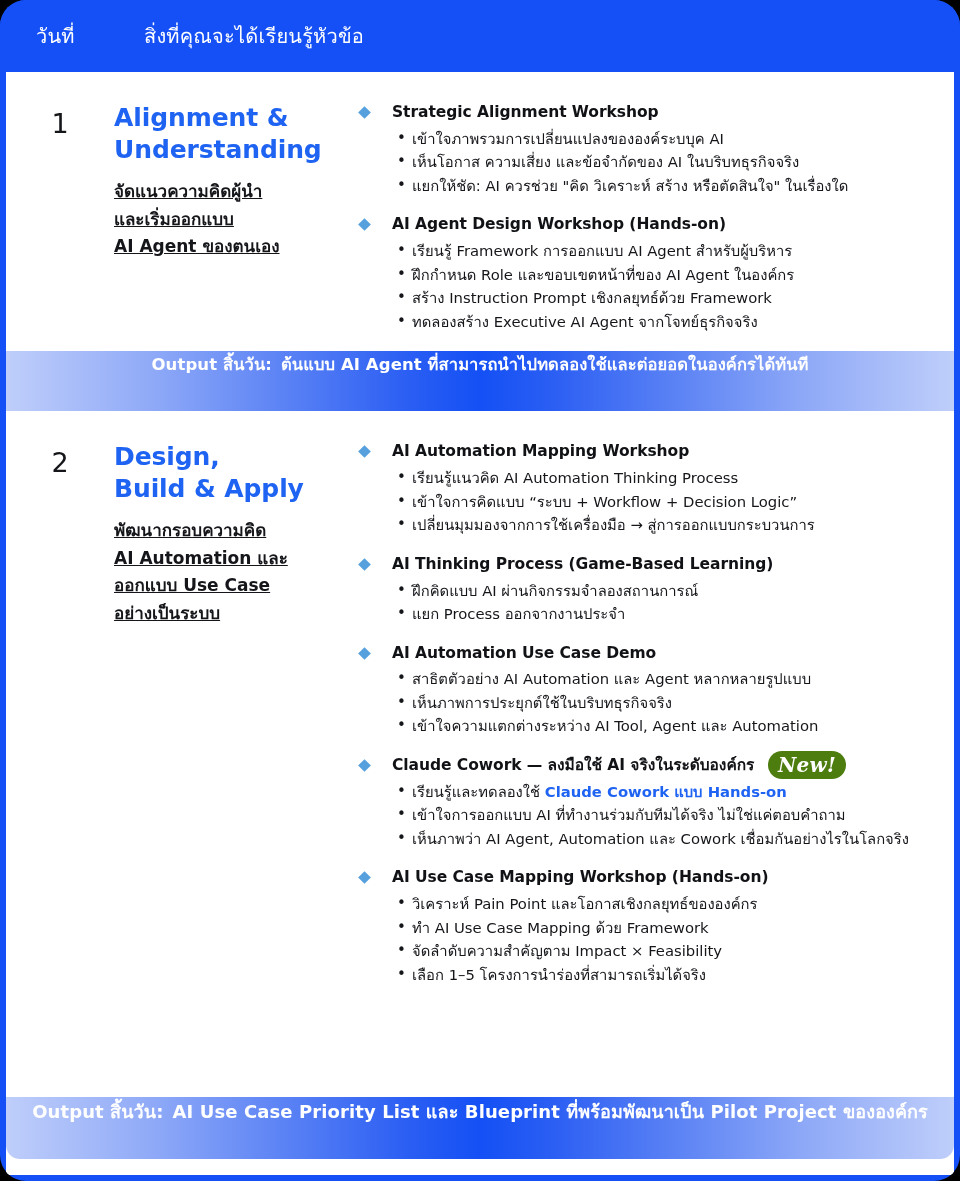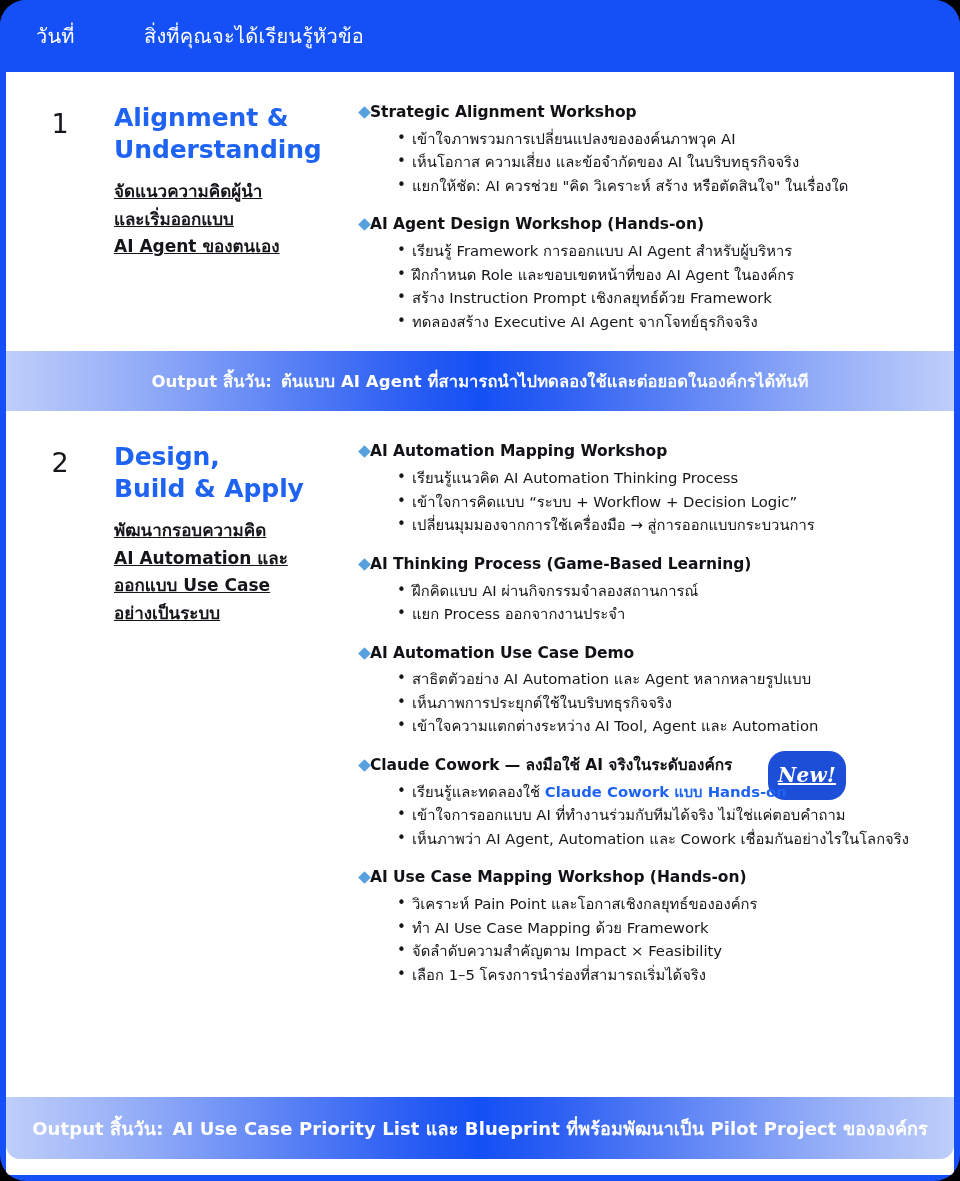--- a/index.html
+++ b/index.html
@@ -96,21 +96,21 @@
     position: relative;
   }
 
   
   .module { margin-bottom: 17px; position: relative; }
   .module:last-child { margin-bottom: 4px; }
 
   .module-head {
     display: flex;
     align-items: flex-start;
-    gap: 1px;
+    gap: 23px;
   }
   .diamond {
     width: 9px; height: 9px;
     background: #56A0DE;
     transform: rotate(45deg);
     flex: 0 0 9px;
     margin-top: 6px;
   }
   .module-title {
     font-size: 15.5px;
@@ -142,41 +142,39 @@
   }
   .module-items li .link {
     color: #1F63F2;
     font-weight: 700;
   }
 
   
   .new-badge {
     position: absolute;
     width: 78px;
-    height: 49px;
+    height: 28px;
     border-radius: 17px;
-    background: #1d4ed8;
+    background: #4d7c0f;
     color: #ffffff;
     font-family: "DejaVu Serif", "Liberation Serif", serif;
     font-style: italic;
     font-weight: 700;
     font-size: 20px;
     display: flex;
     align-items: center;
     justify-content: center;
     letter-spacing: .3px;
-    text-decoration: underline;
   }
 
   
   .output-banner {
     width: 948px;
     height: 60px;
     display: flex;
-    align-items: center;
     justify-content: center;
     background: linear-gradient(90deg,
         #BFCEFA 0%,
         #8DA8F7 16%,
         #2C5FF3 42%,
         #1450F5 50%,
         #2C5FF3 58%,
         #8DA8F7 84%,
         #BFCEFA 100%);
   }
@@ -234,21 +232,21 @@
         </div>
       </div>
       <div class="col-learn">
 
         <div class="module">
           <div class="module-head">
             <span class="diamond"></span>
             <span class="module-title">Strategic Alignment Workshop</span>
           </div>
           <ul class="module-items">
-            <li>เข้าใจภาพรวมการเปลี่ยนแปลงขององค์นภาพวุค AI</li>
+            <li>เข้าใจภาพรวมการเปลี่ยนแปลงขององค์ระบบุค AI</li>
             <li>เห็นโอกาส ความเสี่ยง และข้อจำกัดของ AI ในบริบทธุรกิจจริง</li>
             <li>แยกให้ชัด: AI ควรช่วย "คิด วิเคราะห์ สร้าง หรือตัดสินใจ" ในเรื่องใด</li>
           </ul>
         </div>
 
         <div class="module">
           <div class="module-head">
             <span class="diamond"></span>
             <span class="module-title">AI Agent Design Workshop (Hands-on)</span>
           </div>

